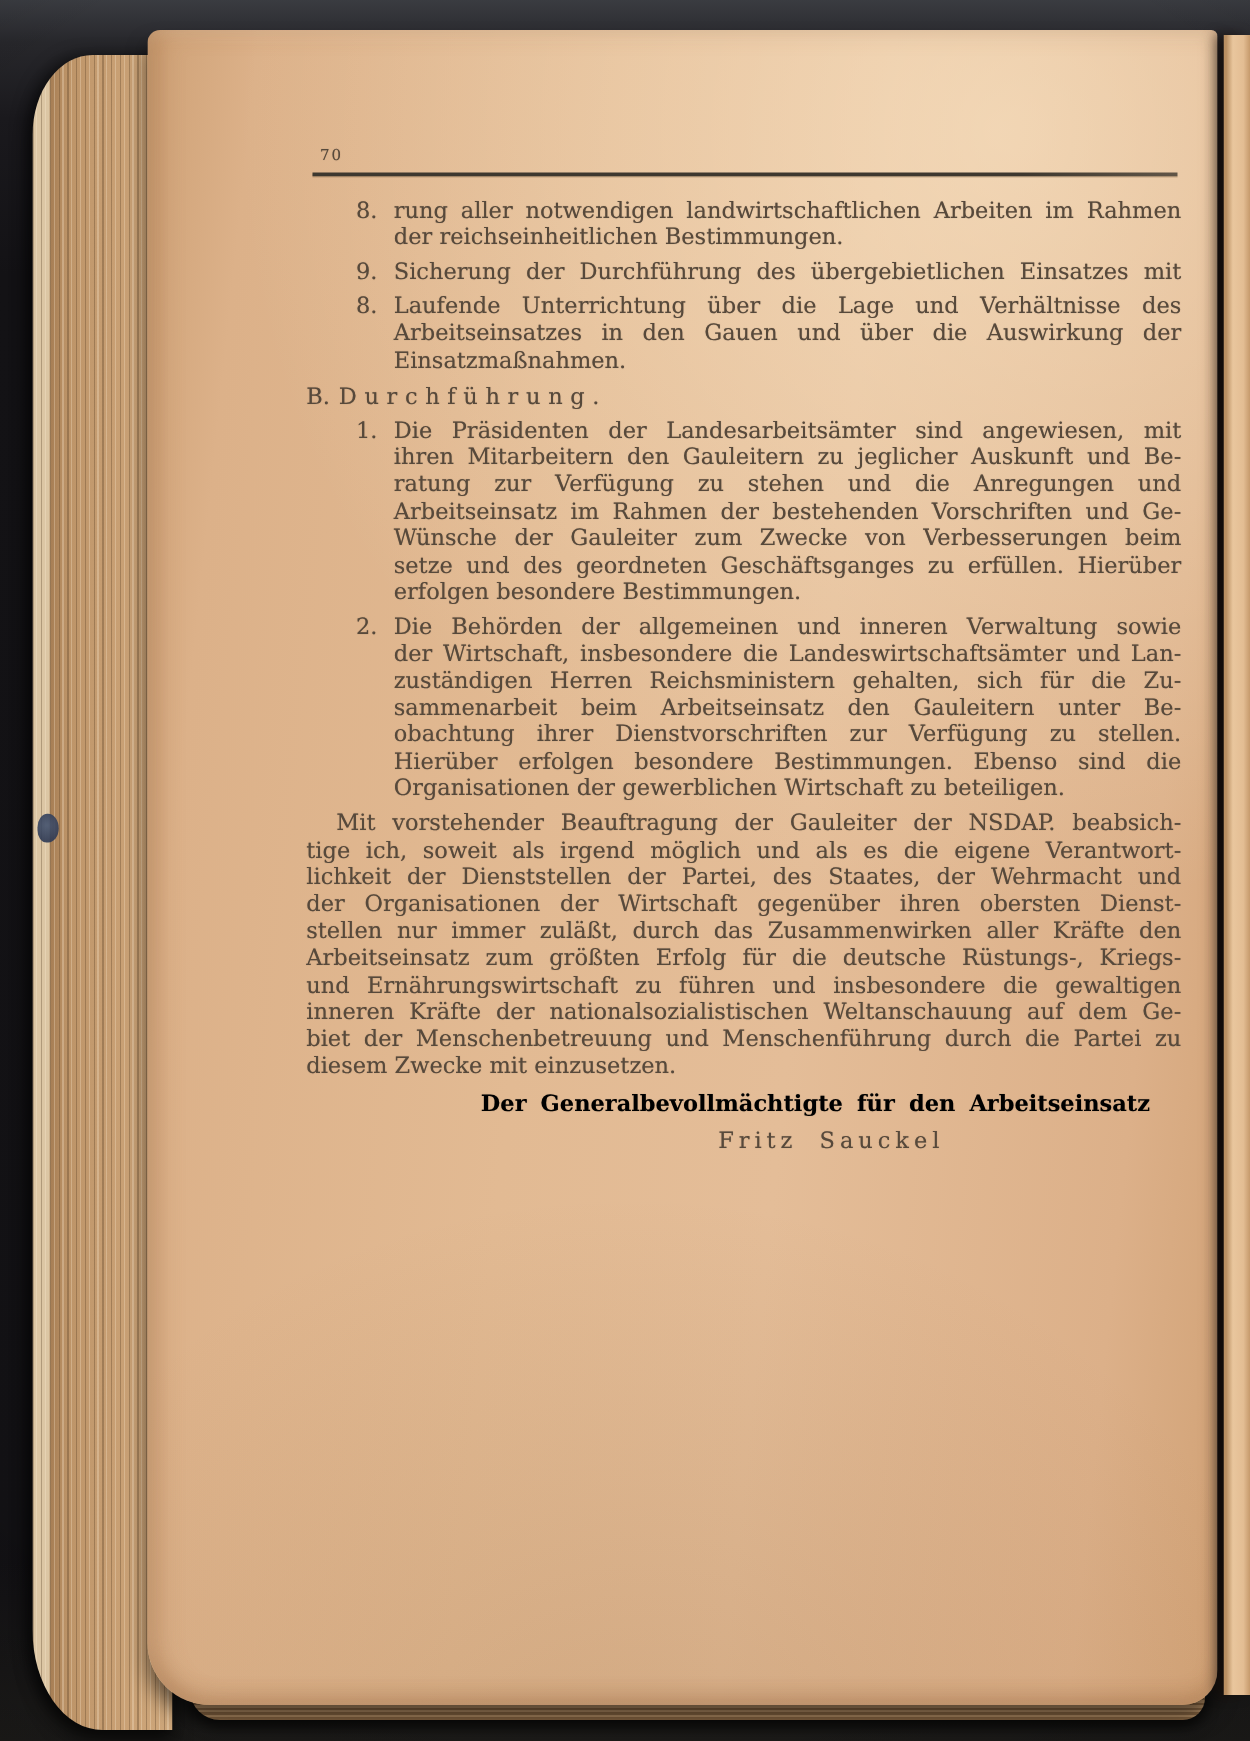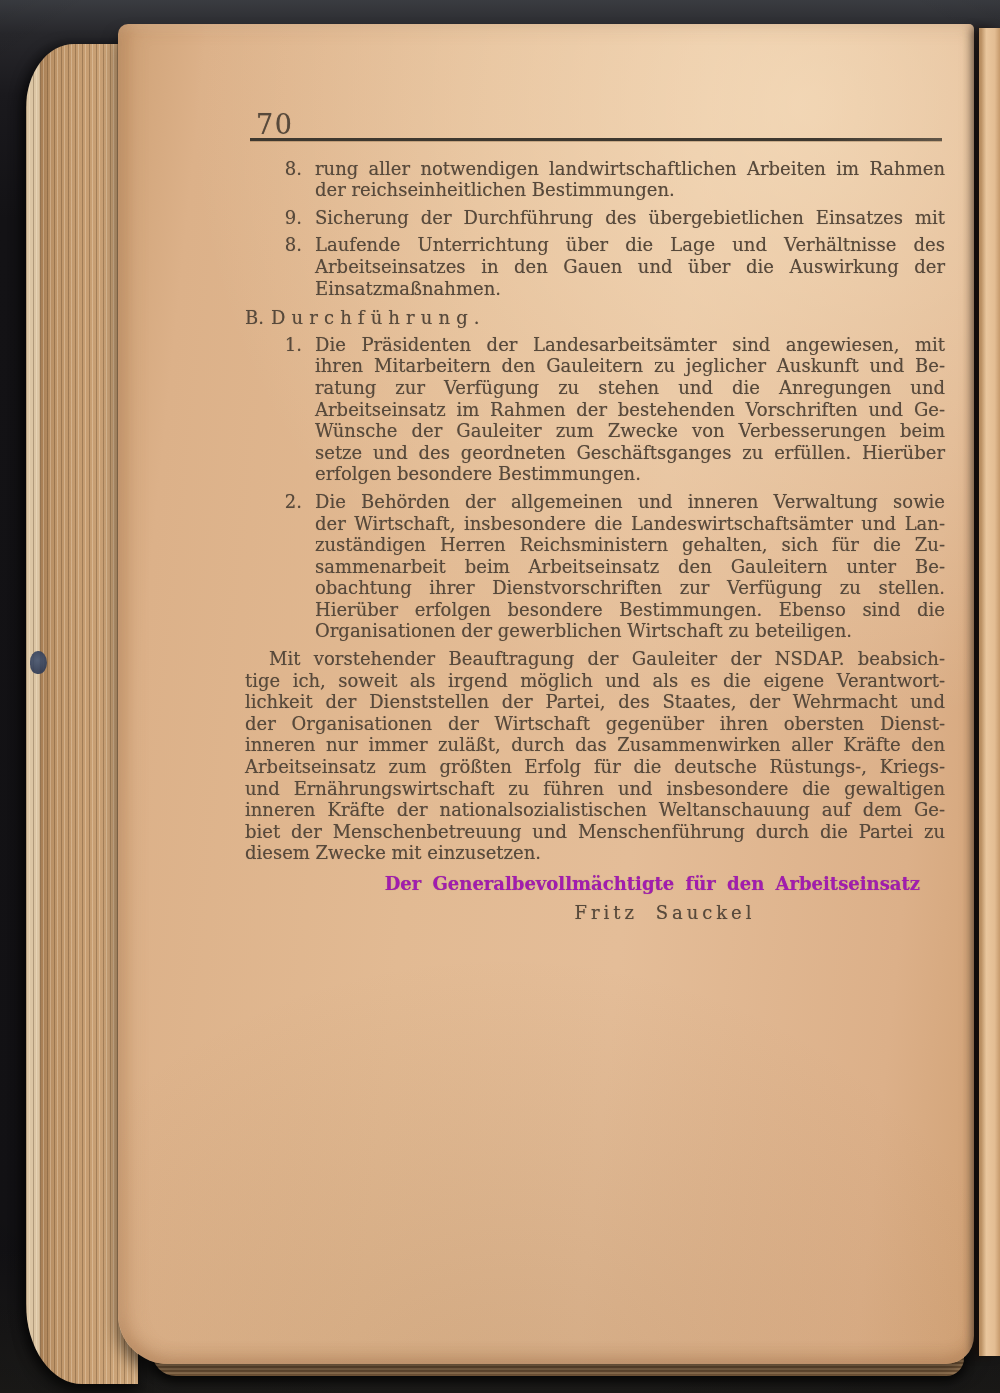--- a/index.html
+++ b/index.html
@@ -62,36 +62,36 @@
       inset 0 -7px 16px rgba(120,70,30,.22),
       inset 10px 0 20px rgba(150,100,55,.25),
       inset 0 4px 10px rgba(255,240,215,.25);
   }
   
   .content{
     position:absolute;left:245px;top:114px;width:700px;
     color:var(--ink);font-size:18px;line-height:21.6px;
     text-shadow:0 0 .7px rgba(87,73,59,.55);
   }
-  .page-number{font-size:27px;letter-spacing:1.5px;margin-left:11px;}
+  .page-number{font-size:12px;letter-spacing:1.5px;margin-left:11px;}
   .rule{height:3px;margin-top:2px;margin-left:5px;width:692px;
     background:linear-gradient(90deg,var(--rule) 0 82%,rgba(62,56,47,.8));
     box-shadow:0 1px 0 rgba(130,100,65,.35);}
   .blocks{margin-top:17px;}
   .numbered-item{display:flex;margin-bottom:6px;}
   .marker{width:70px;flex:none;text-align:right;padding-right:13px;box-sizing:border-box;}
   .item-body{width:630px;flex:none;}
   .line{text-align:justify;text-align-last:justify;}
   .line.last{text-align-last:left;}
   .section-heading{margin:8px 0 5px 0;}
   .sh-title{letter-spacing:.34em;margin-left:7px;}
   .paragraph{margin-top:6px;}
   .paragraph .line.first{text-indent:24px;}
   .signature{margin-top:9px;}
-  .sig-role{font-weight:bold;text-align:right;padding-right:25px;word-spacing:5px;color:#a21caf;}
+  .sig-role{font-weight:bold;text-align:right;padding-right:25px;word-spacing:5px;color:#000000;}
   .sig-name{margin-top:7px;text-align:center;padding-left:140px;letter-spacing:.22em;word-spacing:.45em;}
 </style>
 </head>
 <body>
 
 <div class="bg-vignette"></div>
 <div class="edge-stack"></div>
 <div class="blue-dot"></div>
 <div class="bottom-stack"></div>
 <div class="book-page"></div>
@@ -145,21 +145,21 @@
           <div class="line">obachtung ihrer Dienstvorschriften zur Verfügung zu stellen.</div>
           <div class="line">Hierüber erfolgen besondere Bestimmungen. Ebenso sind die</div>
           <div class="line last">Organisationen der gewerblichen Wirtschaft zu beteiligen.</div>
         </div>
       </div>
       <div class="paragraph">
         <div class="line first">Mit vorstehender Beauftragung der Gauleiter der NSDAP. beabsich-</div>
         <div class="line">tige ich, soweit als irgend möglich und als es die eigene Verantwort-</div>
         <div class="line">lichkeit der Dienststellen der Partei, des Staates, der Wehrmacht und</div>
         <div class="line">der Organisationen der Wirtschaft gegenüber ihren obersten Dienst-</div>
-        <div class="line">inneren nur immer zuläßt, durch das Zusammenwirken aller Kräfte den</div>
+        <div class="line">stellen nur immer zuläßt, durch das Zusammenwirken aller Kräfte den</div>
         <div class="line">Arbeitseinsatz zum größten Erfolg für die deutsche Rüstungs-, Kriegs-</div>
         <div class="line">und Ernährungswirtschaft zu führen und insbesondere die gewaltigen</div>
         <div class="line">inneren Kräfte der nationalsozialistischen Weltanschauung auf dem Ge-</div>
         <div class="line">biet der Menschenbetreuung und Menschenführung durch die Partei zu</div>
         <div class="line last">diesem Zwecke mit einzusetzen.</div>
       </div>
       <div class="signature">
         <div class="sig-role">Der Generalbevollmächtigte für den Arbeitseinsatz</div>
         <div class="sig-name">Fritz Sauckel</div>
       </div>

